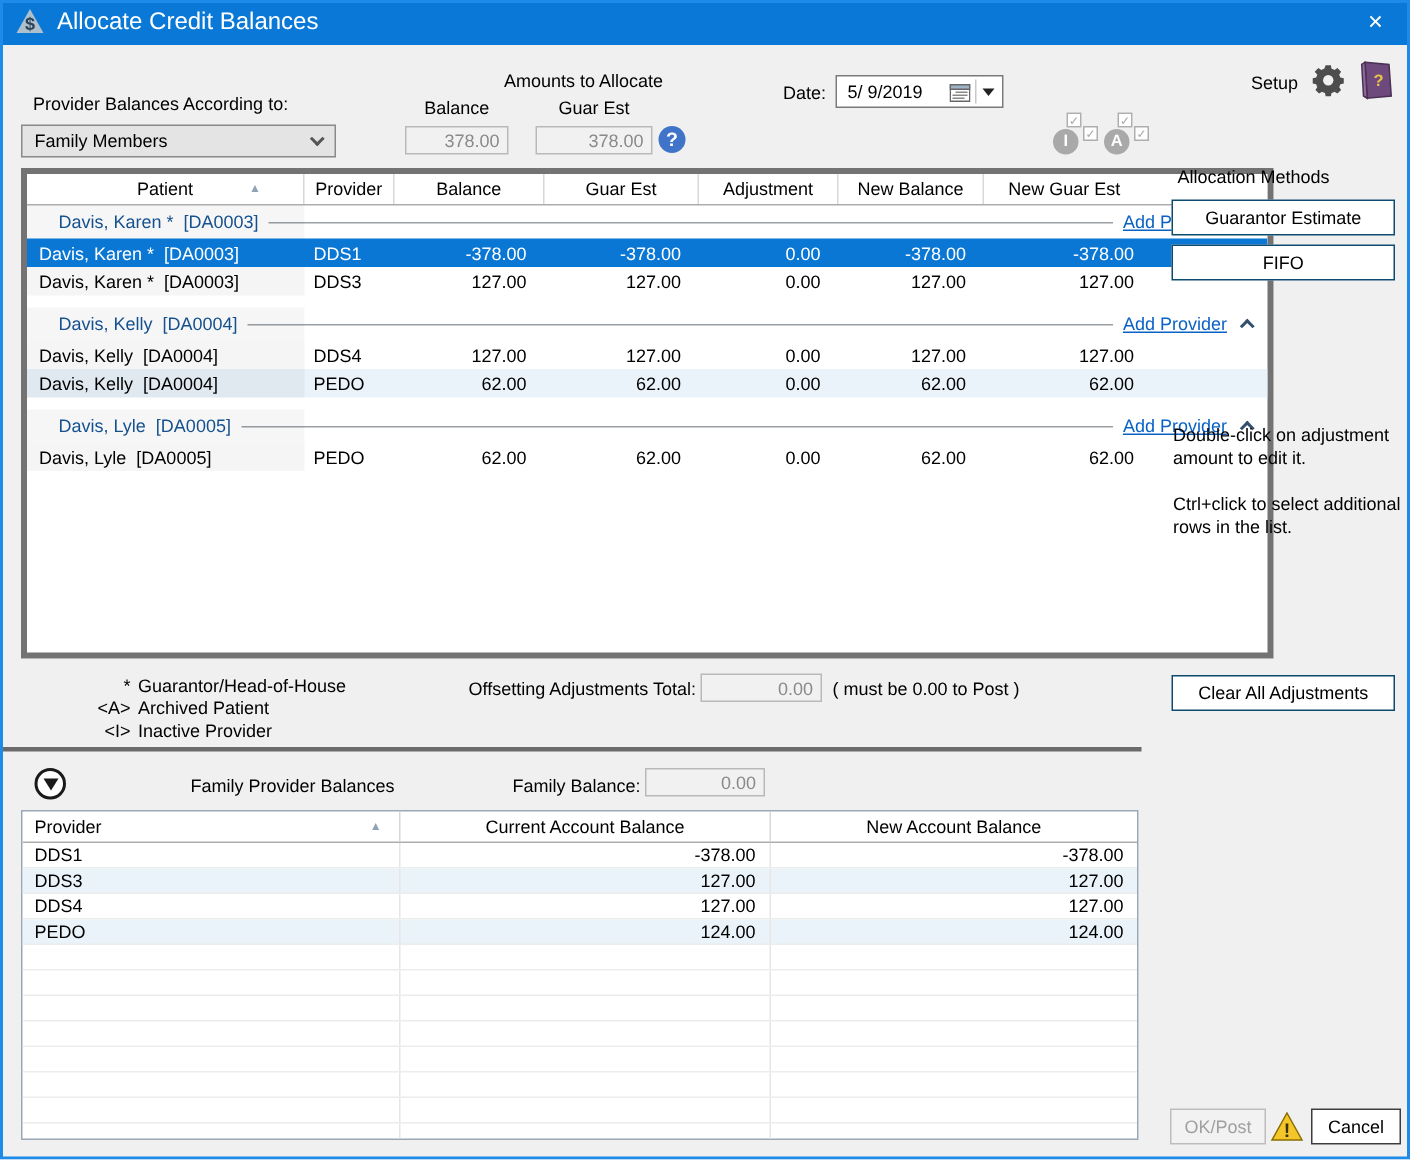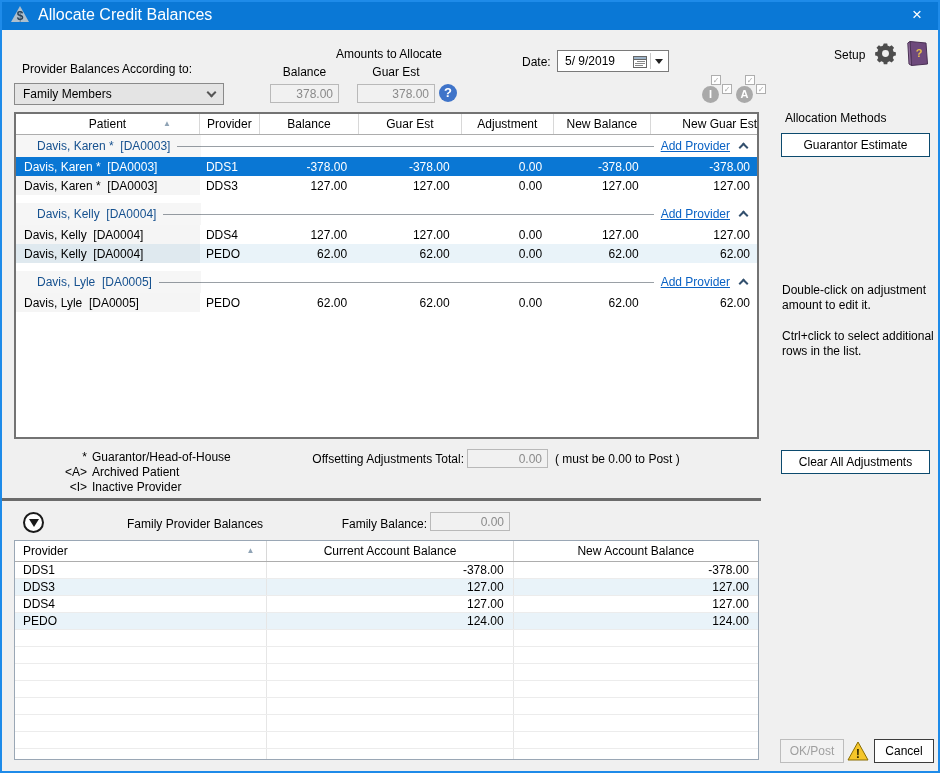--- a/index.html
+++ b/index.html
@@ -39,26 +39,26 @@
   .filtericon .fcirc { position:absolute; left:0; bottom:0; width:17px; height:17px; border-radius:50%;
                        background:#a6a6a6; color:#fff; font-weight:bold; font-size:11px;
                        text-align:center; line-height:17px; }
   .filtericon .cb { position:absolute; width:10px; height:10px; background:#fff;
                     border:1px solid #ababab; color:#a6a6a6; font-size:8px; line-height:9px;
                     text-align:center; }
   .filtericon .cb1 { left:9px; top:0; }
   .filtericon .cb2 { right:0; top:9px; }
 
   
-  .grid1 { position:absolute; left:12px; top:110px; width:745px; height:327px; background:#fff;
-           border:2px solid #737373; overflow:hidden; }
+  .grid1 { position:absolute; left:12px; top:110px; width:835px; height:327px; background:#fff;
+           border:4px solid #737373; overflow:hidden; }
   .ghead { display:flex; height:21px; border-bottom:1px solid #adadad; background:#fff; }
   .ghead .hc { display:flex; align-items:center; justify-content:center; font-size:12px;
                border-right:1px solid #d8d8d8; position:relative; }
-  .ghead .hc:last-child { border-right:none;justify-content:flex-end; }
+  .ghead .hc:last-child { border-right:none; }
   .sortarr { position:absolute; right:28px; top:5px; font-size:8px; color:#8fa3b5; }
   .c0{width:185px;} .c1{width:60px;} .c2{width:100px;} .c3{width:103px;}
   .c4{width:93px;} .c5{width:97px;} .c6{width:107px;}
   .drow { display:flex; height:19px; align-items:center; }
   .drow .c { height:100%; display:flex; align-items:center; }
   .drow .c0 { padding-left:8px; background:rgba(0,0,0,0.04); white-space:pre; }
   .drow .c1 { padding-left:6px; }
   .num { justify-content:flex-end; padding-right:12px; }
   .c6.num { padding-right:7px; }
   .drow.stripe { background:#e9f3f9; }
@@ -266,20 +266,23 @@
     <div class="c c5 num">62.00</div>
     <div class="c c6 num">62.00</div>
   </div>
       </div>
   </div>
 
   <span class="lbl" style="left:783px; top:109px;">Allocation Methods</span>
   <div class="sbtn" style="top:131px;">
       <span>Guarantor Estimate</span>
     </div>
+  <div class="sbtn" style="top:161px;">
+      <span>FIFO</span>
+    </div>
   <div class="hint" style="top:327px;">Ctrl+click to select additional rows in the list.</div>
   <div class="hint" style="top:281px;">Double-click on adjustment amount to edit it.</div>
 
   <div class="legend-row" style="left:58px; top:448px;">
     <span class="legend-sym">*</span>
     <span>Guarantor/Head-of-House</span>
   </div>
   <div class="legend-row" style="left:58px; top:463px;">
     <span class="legend-sym">&lt;A&gt;</span>
     <span>Archived Patient</span>

